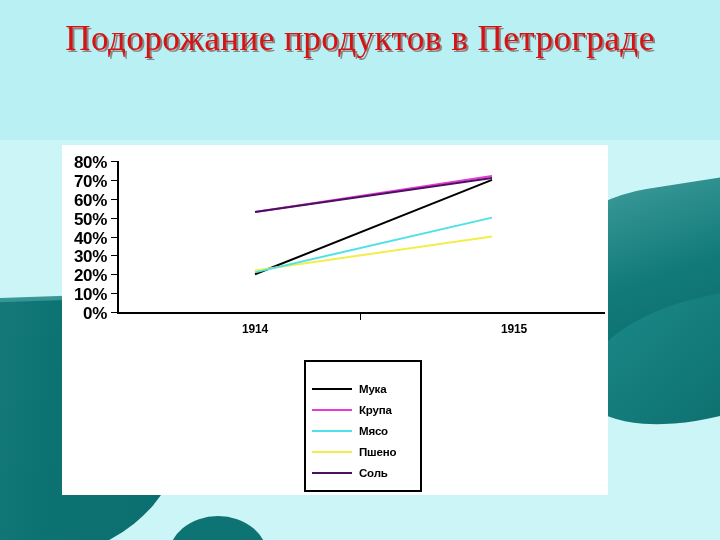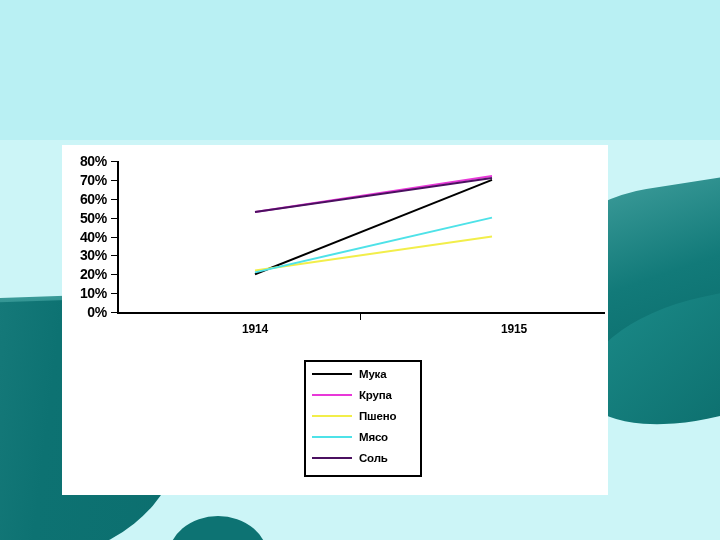--- a/index.html
+++ b/index.html
@@ -140,21 +140,21 @@
     width: 6px;
     height: 1px;
     background: #000;
   }
   .y-label {
     position: absolute;
     right: 100%;
     margin-right: 4px;
     top: -8px;
     white-space: nowrap;
-    font-size: 14px;
+    font-size: 17px;
     font-weight: bold;
     color: #000;
     font-family: "Liberation Sans", sans-serif;
     letter-spacing: -0.3px;
   }
   .x-tick-mid {
     position: absolute;
     left: 298px;
     top: 169px;
     width: 1px;
@@ -182,21 +182,21 @@
   }
 
   
   .legend {
     position: absolute;
     left: 242px;
     top: 215px;
     width: 118px;
     border: 2px solid #000;
     background: #fff;
-    padding: 1px 8px 7px 6px;
+    padding: 16px 8px 7px 6px;
     box-sizing: border-box;
   }
   .legend-row {
     display: flex;
     align-items: center;
     height: 21px;
   }
   .legend-swatch {
     width: 40px;
     height: 2px;
@@ -218,20 +218,21 @@
 
   <div class="bg-top-band"></div>
   <div class="bg-lower"></div>
 
   <div class="ribbon-left-edge"></div>
   <div class="ribbon-left"></div>
   <div class="ribbon-right"></div>
   <div class="ribbon-right-2"></div>
   <div class="ribbon-bottom"></div>
 
+  <div class="title">Подорожание продуктов в Петрограде</div>
 
   <div class="panel">
     <div class="chart-area">
 
       <div class="y-axis"></div>
       <div class="x-axis"></div>
       <div class="x-tick-mid"></div>
 
       <div id="y-ticks">
           <div class="y-tick" style="top: 16px;">
@@ -278,26 +279,26 @@
       <div class="legend" id="legend">
           <div class="legend-row">
             <span class="legend-swatch" style="background: rgb(0, 0, 0);"></span>
             <span class="legend-text">Мука</span>
           </div>
           <div class="legend-row">
             <span class="legend-swatch" style="background: rgb(232, 56, 216);"></span>
             <span class="legend-text">Крупа</span>
           </div>
           <div class="legend-row">
+            <span class="legend-swatch" style="background: rgb(78, 226, 232);"></span>
+            <span class="legend-text">Мясо</span>
+          </div>
+          <div class="legend-row">
             <span class="legend-swatch" style="background: rgb(242, 238, 74);"></span>
             <span class="legend-text">Пшено</span>
-          </div>
-          <div class="legend-row">
-            <span class="legend-swatch" style="background: rgb(78, 226, 232);"></span>
-            <span class="legend-text">Мясо</span>
           </div>
           <div class="legend-row">
             <span class="legend-swatch" style="background: rgb(75, 16, 96);"></span>
             <span class="legend-text">Соль</span>
           </div>
         </div>
 
     </div>
   </div>
 </div>

